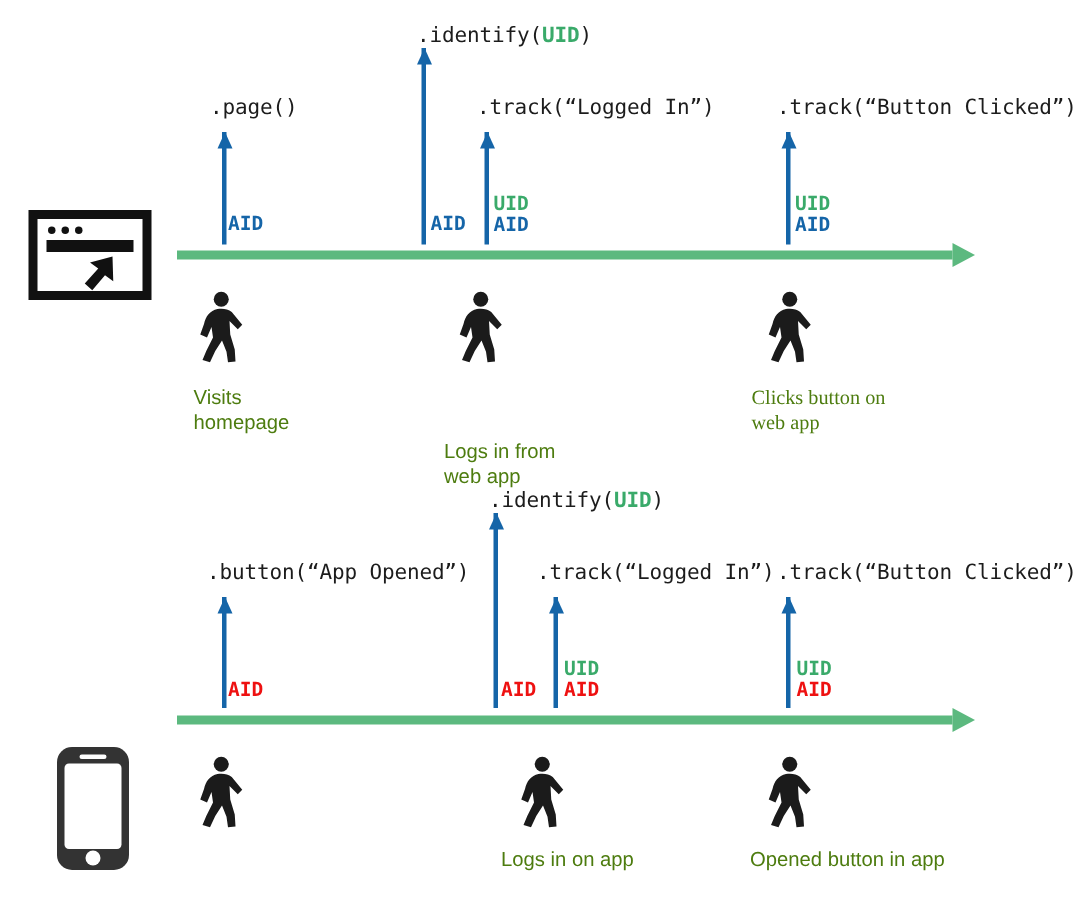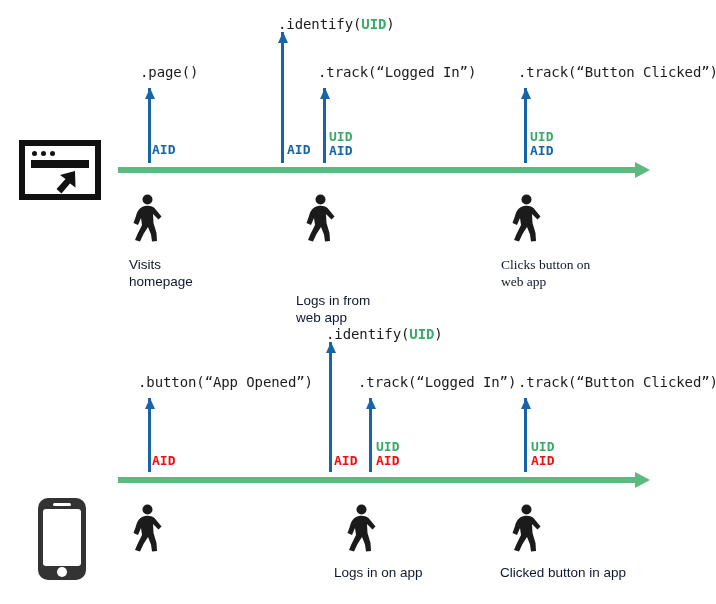--- a/index.html
+++ b/index.html
@@ -54,21 +54,21 @@
   }
   .idtag.aid-blue{color:#1565a8;}
   .idtag.aid-red{color:#ee1111;}
   .idtag.uid{color:#3aaa6a;}
 
   
   .walker{position:absolute;width:34px;height:48px;}
   .caption{
     position:absolute;white-space:pre-line;
     font-family:"Liberation Sans", sans-serif;
-    font-size:13.5px;color:#0f172a;line-height:17px;
+    font-size:13.5px;color:#4d7c0f;line-height:17px;
   }
 </style>
 </head>
 <body>
 
 <div class="stage">
 
   <div class="device browser-icon" style="left:19px;top:140px;">
     <div class="dots">
       <i></i>
@@ -202,15 +202,15 @@
   <svg class="walker" style="left:343px;top:504px;" viewBox="0 0 34 48">
     <circle cx="18.5" cy="5.5" r="5" fill="#1b1b1b"></circle>
     <path d="M16 12 C11 13 8 17 7 22 L4.5 29 L9 31 L12 24 L13 31 L8.5 40 L6 46 L11 47.5 L14.5 40 L19 33 L22 40.5 L23 47.5 L28 47 L27.5 39 L24.5 29 L24 20 L29.5 25.5 L32.5 22.5 L25.5 14 C23 12 19.5 11.4 16 12 Z" fill="#1b1b1b"></path>
   </svg>
   <div class="caption" style="left:334px;top:564px;text-align:right;">Logs in on app</div>
 
   <svg class="walker" style="left:508px;top:504px;" viewBox="0 0 34 48">
     <circle cx="18.5" cy="5.5" r="5" fill="#1b1b1b"></circle>
     <path d="M16 12 C11 13 8 17 7 22 L4.5 29 L9 31 L12 24 L13 31 L8.5 40 L6 46 L11 47.5 L14.5 40 L19 33 L22 40.5 L23 47.5 L28 47 L27.5 39 L24.5 29 L24 20 L29.5 25.5 L32.5 22.5 L25.5 14 C23 12 19.5 11.4 16 12 Z" fill="#1b1b1b"></path>
   </svg>
-  <div class="caption" style="left:500px;top:564px;">Clicked button in app</div>
+  <div class="caption" style="left:500px;top:564px;">Opened button in app</div>
 
 </div>
 
 </body></html>

